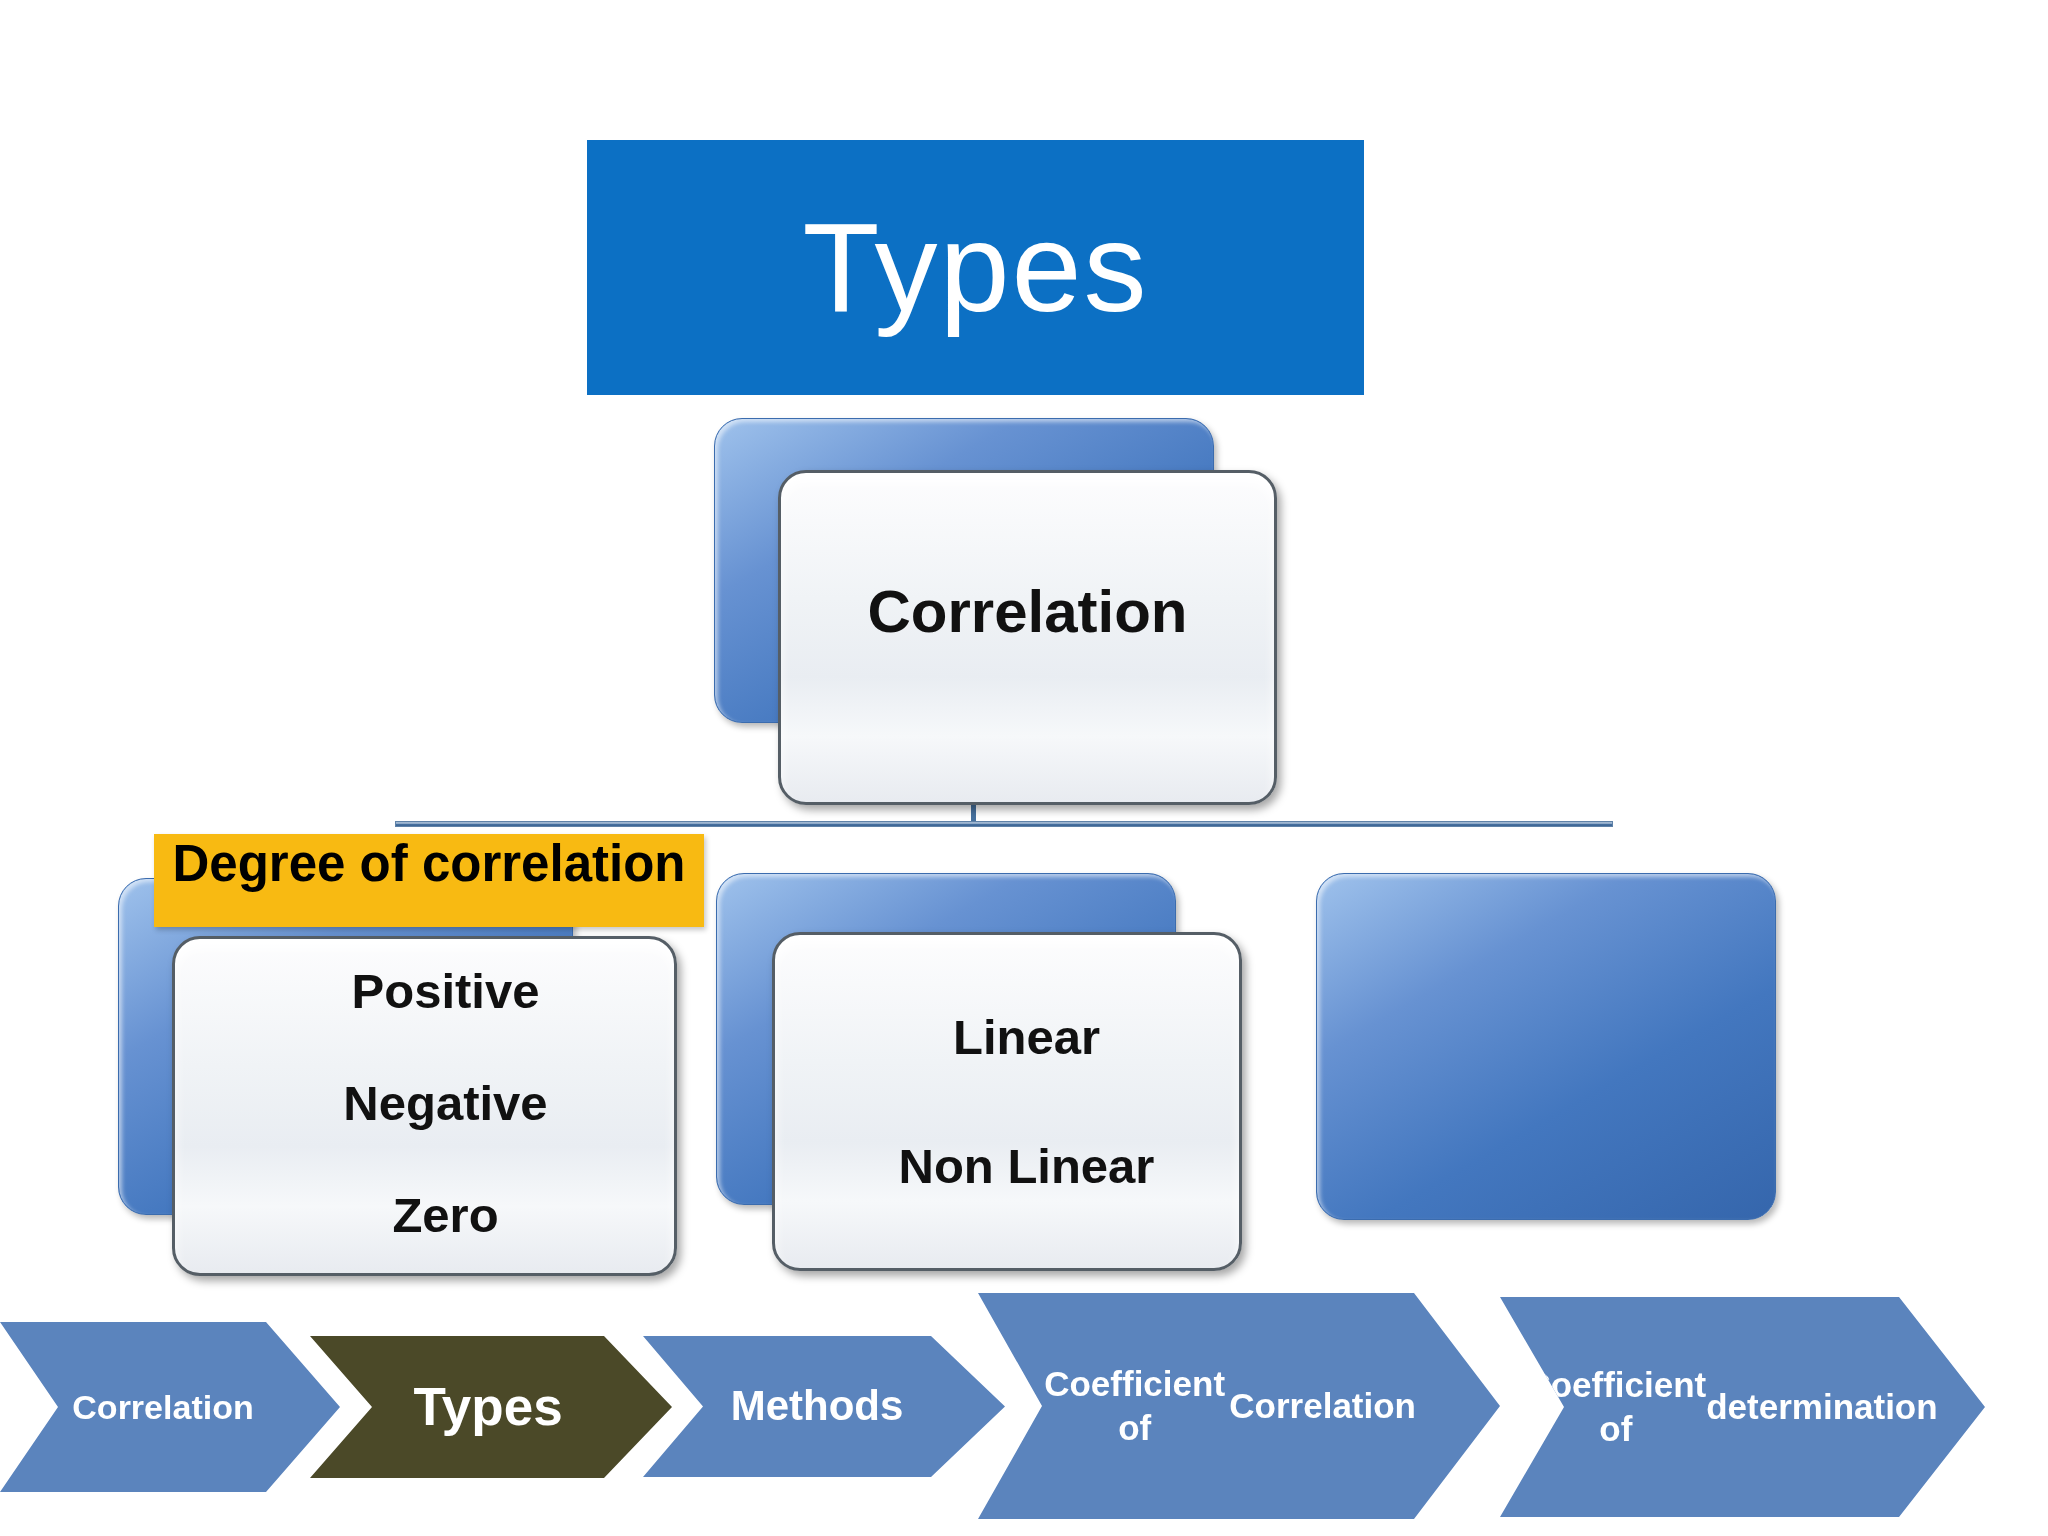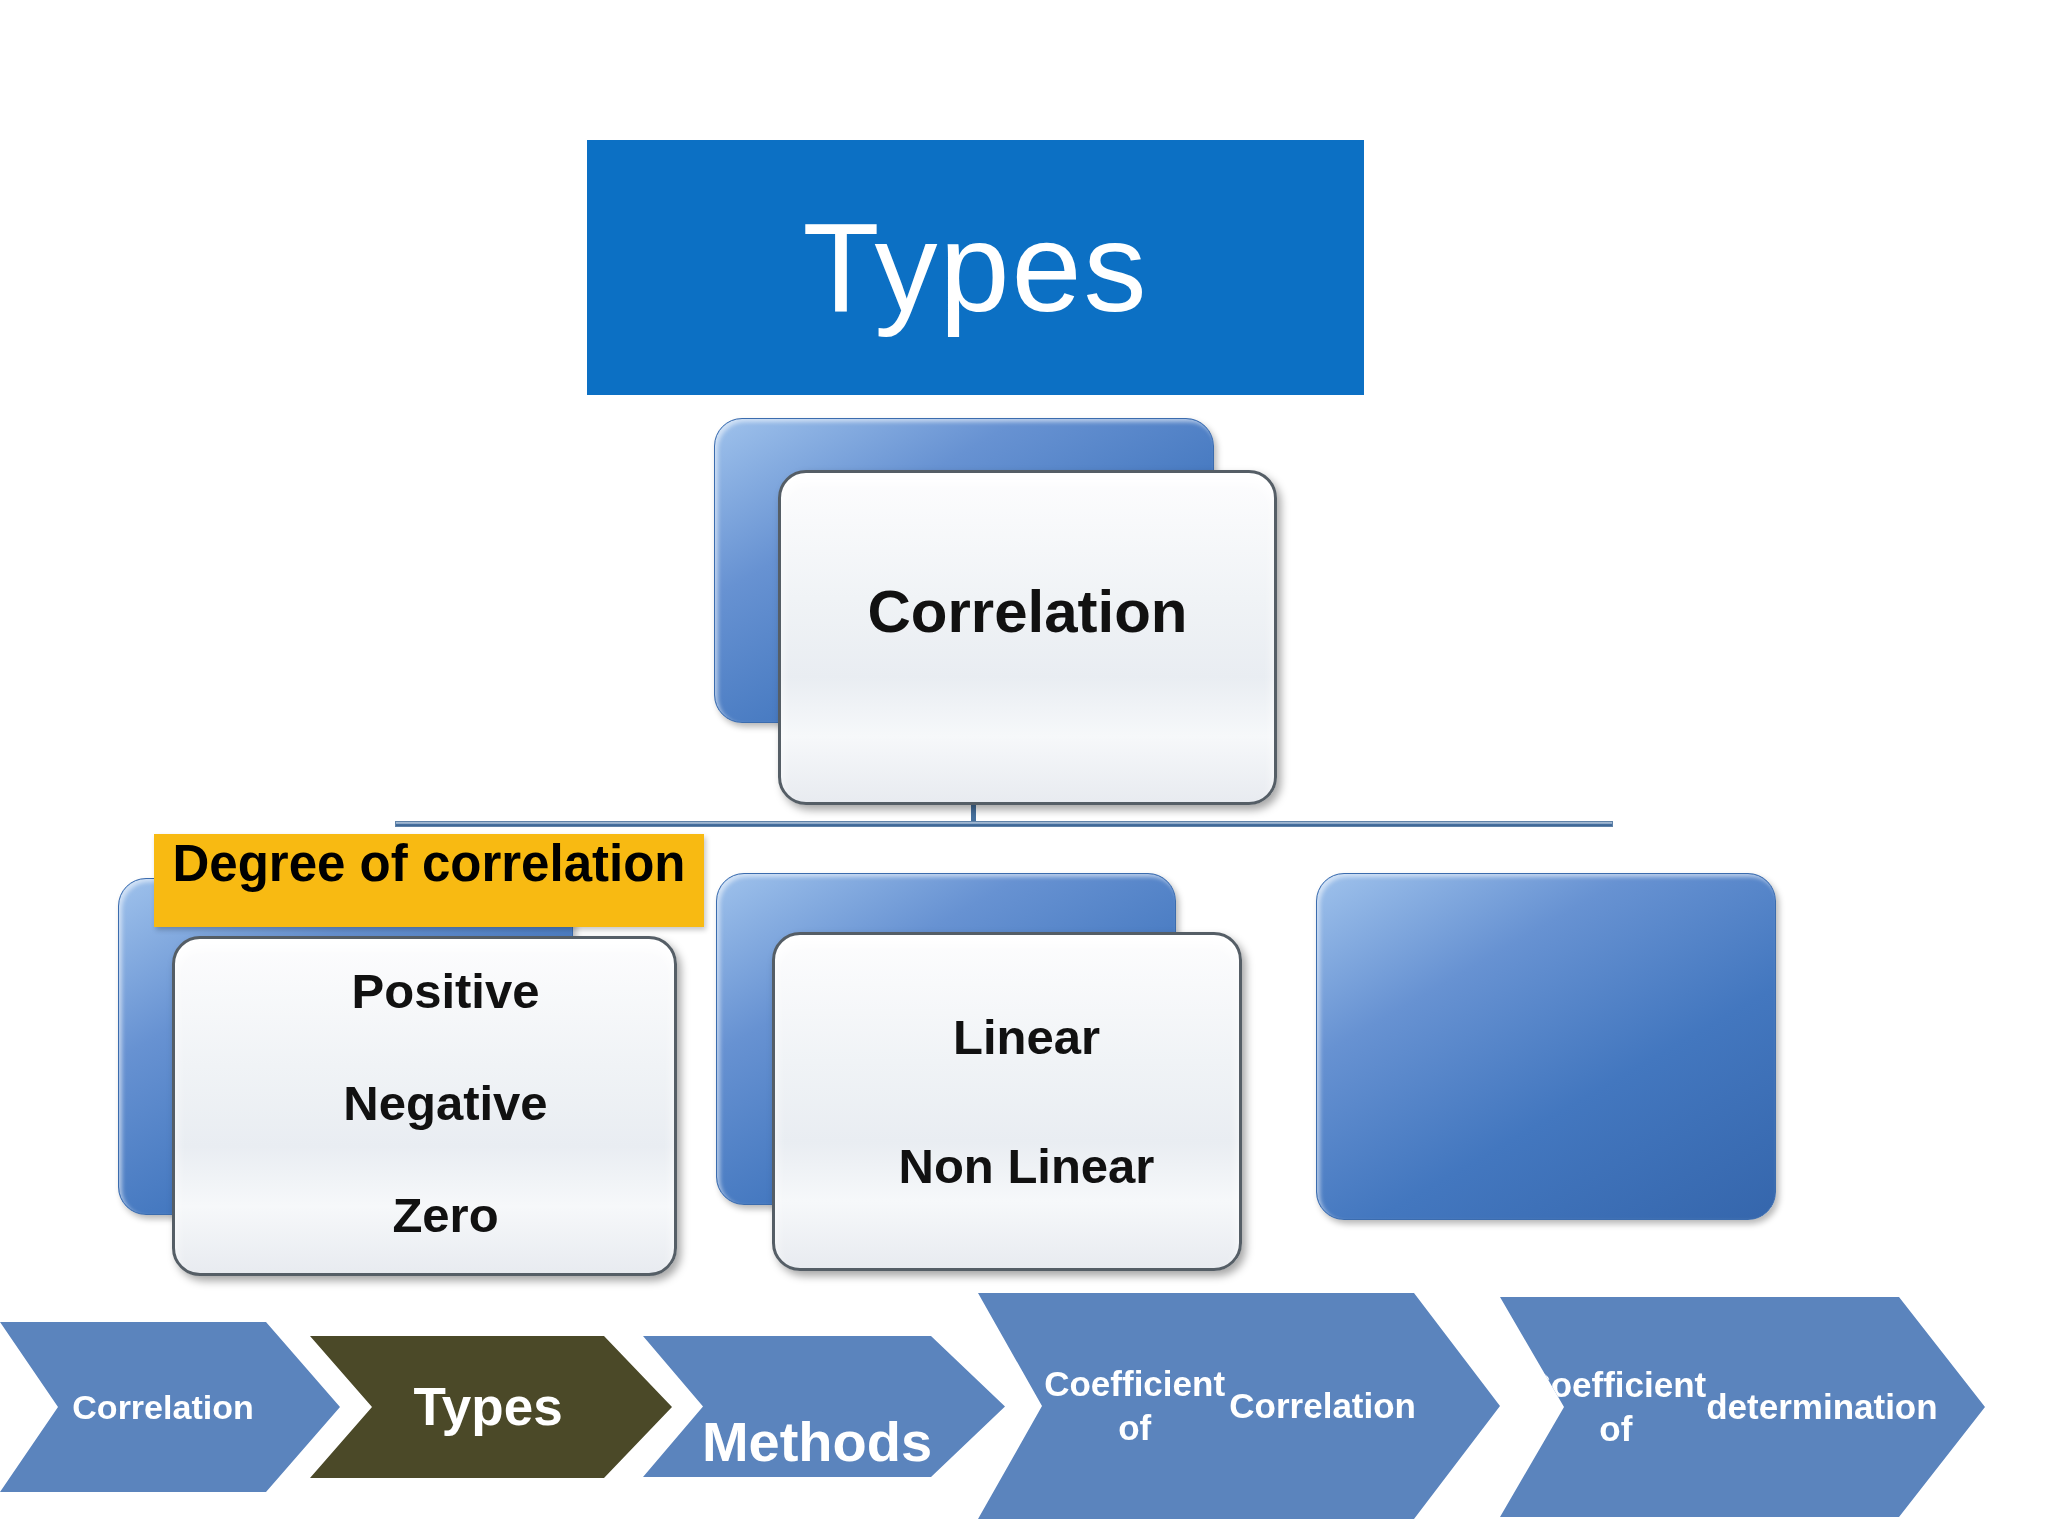--- a/index.html
+++ b/index.html
@@ -71,23 +71,23 @@
     background:var(--chevron-blue);color:var(--text-light);font-weight:700;text-align:center;
     line-height:1.25;
   }
   .chev--active{background:var(--chevron-active);}
   .chev-1{left:0px;top:1322px;width:340px;height:170px;font-size:34px;
     clip-path:polygon(0 0,266px 0,100% 50%,266px 100%,0 100%,58px 50%);
     padding:0 70px 0 56px;}
   .chev-2{left:310px;top:1336px;width:362px;height:142px;font-size:53px;
     clip-path:polygon(0 0,294px 0,100% 50%,294px 100%,0 100%,62px 50%);
     padding:0 66px 0 60px;}
-  .chev-3{left:643px;top:1336px;width:362px;height:141px;font-size:56px;
+  .chev-3{left:643px;top:1336px;width:362px;height:141px;font-size:42px;
     clip-path:polygon(0 0,288px 0,100% 50%,288px 100%,0 100%,60px 50%);
-    padding:0 72px 0 58px;align-items:flex-end;}
+    padding:0 72px 0 58px;}
   .chev-4{left:978px;top:1293px;width:522px;height:226px;font-size:35px;
     clip-path:polygon(0 0,436px 0,100% 50%,436px 100%,0 100%,64px 50%);
     padding:0 84px 0 62px;}
   .chev-5{left:1500px;top:1297px;width:485px;height:220px;font-size:35px;
     clip-path:polygon(0 0,399px 0,100% 50%,399px 100%,0 100%,64px 50%);
     padding:0 84px 0 62px;}
 </style>
 </head>
 <body>
 

